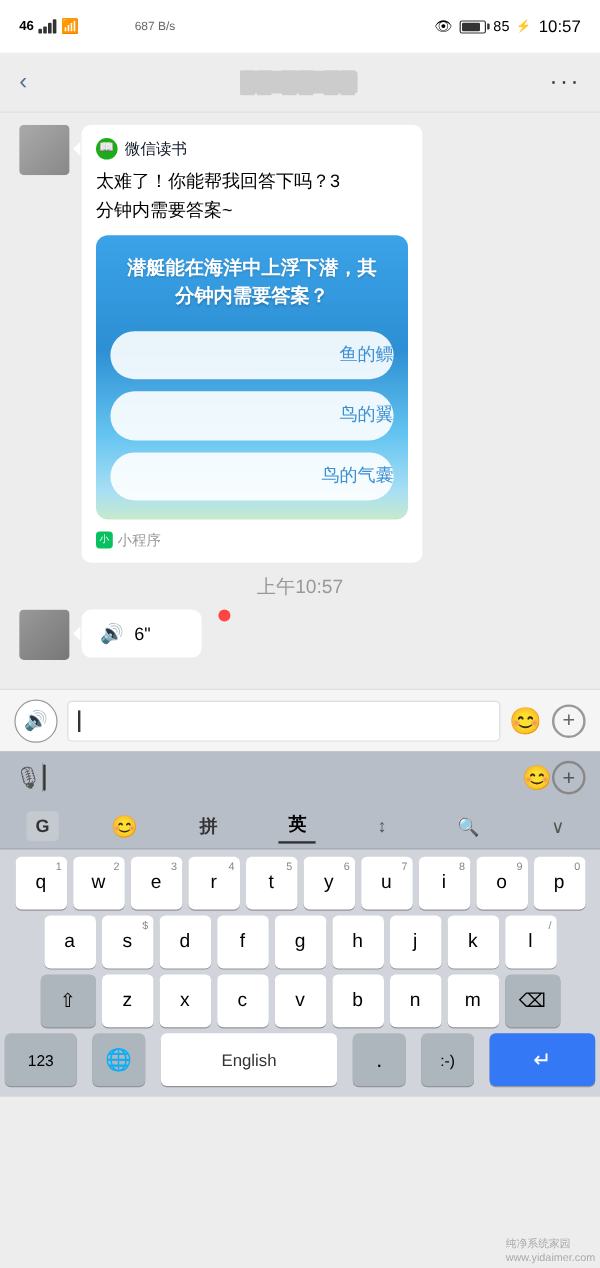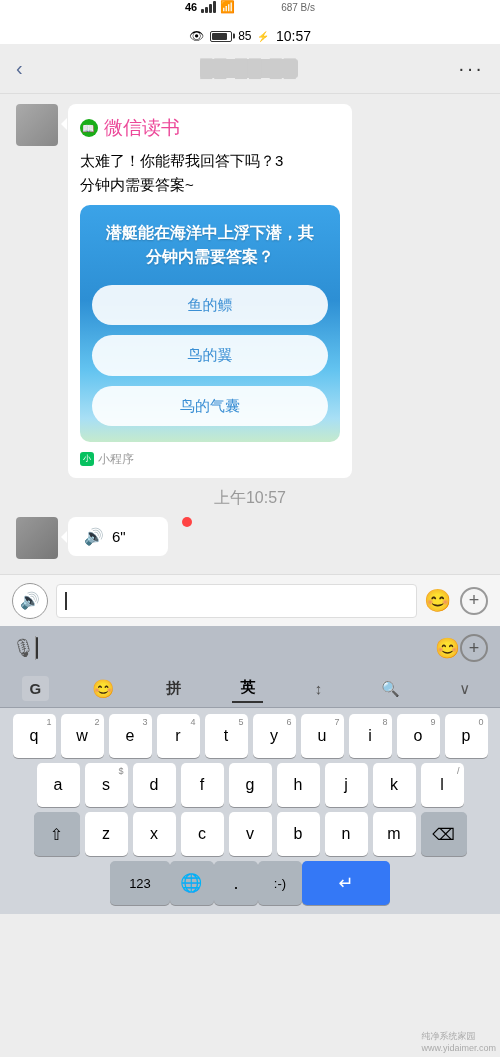--- a/index.html
+++ b/index.html
@@ -15,21 +15,20 @@
     
     .status-bar {
       background: #fff;
       height: 44px;
       display: flex;
       align-items: center;
       justify-content: space-between;
       padding: 0 16px;
       font-size: 13px;
       font-weight: 500;
-      flex-direction: column;
     }
     .status-left {
       display: flex;
       align-items: center;
       gap: 4px;
       font-size: 12px;
     }
     .status-right {
       display: flex;
       align-items: center;
@@ -159,22 +158,22 @@
       height: 18px;
       background: #1aad19;
       border-radius: 50%;
       display: flex;
       align-items: center;
       justify-content: center;
       font-size: 10px;
       color: #fff;
     }
     .weixin-reading-name {
-      font-size: 19px;
-      color: #ec4899;
+      font-size: 13px;
+      color: #0f172a;
       font-weight: 500;
     }
     .msg-text {
       font-size: 15px;
       color: #000;
       line-height: 1.6;
       margin-bottom: 8px;
     }
 
     
@@ -191,21 +190,21 @@
       font-weight: bold;
       text-align: center;
       line-height: 1.5;
       margin-bottom: 16px;
       text-shadow: 0 1px 2px rgba(0,0,0,0.2);
     }
     .quiz-option {
       background: rgba(255,255,255,0.9);
       border-radius: 25px;
       padding: 9px 0;
-      text-align: center;
+      text-align: right;
       font-size: 15px;
       color: #3b8fd4;
       margin-bottom: 10px;
       font-weight: 500;
     }
     .quiz-option:last-child { margin-bottom: 0; }
 
     .miniprogram-tag {
       margin-top: 8px;
       font-size: 12px;
@@ -670,23 +669,24 @@
       </div>
     <div class="kb-key kb-key-letter">
         <span class="kb-key-label">n</span>
       </div>
     <div class="kb-key kb-key-letter">
         <span class="kb-key-label">m</span>
       </div>
     <div class="kb-delete">⌫</div>
   </div>
 
-  <div class="kb-row" style="gap:0;">
+  <div class="kb-row" style="gap:13px;">
     <div class="kb-key-123">123</div>
     <div class="kb-key-globe">🌐</div>
+    <div class="kb-key-space">English</div>
     <div class="kb-key-dot">.</div>
     <div class="kb-key-punctuation">:-)</div>
     <div class="kb-key-return">↵</div>
   </div>
 </div>
 
 <div class="watermark">
   纯净系统家园<br>www.yidaimer.com
 </div>
 

